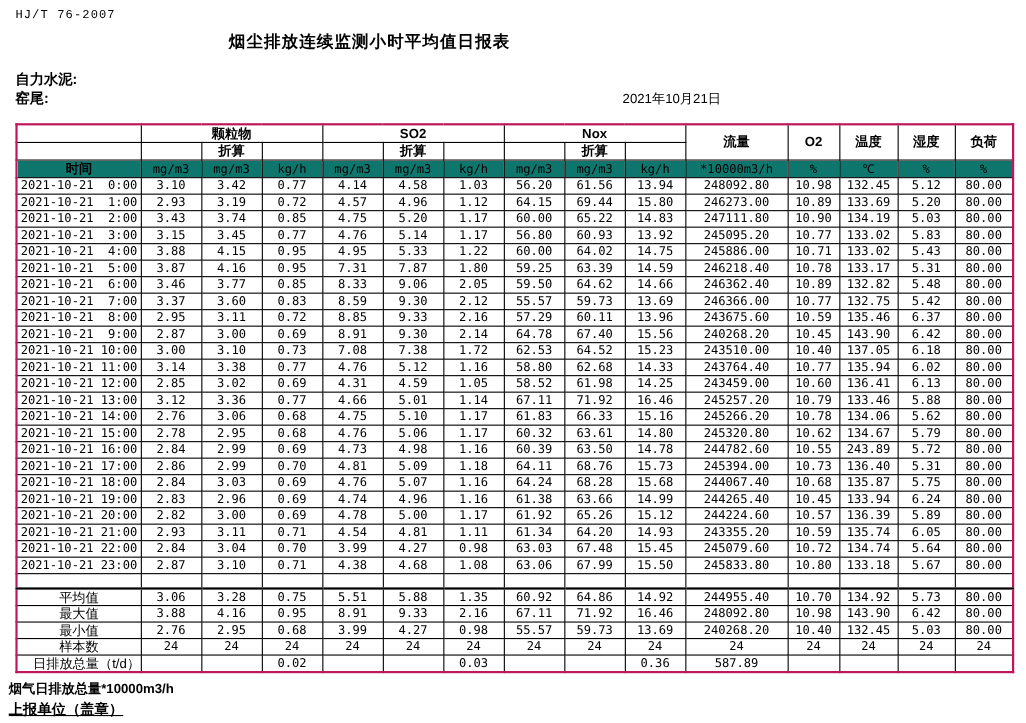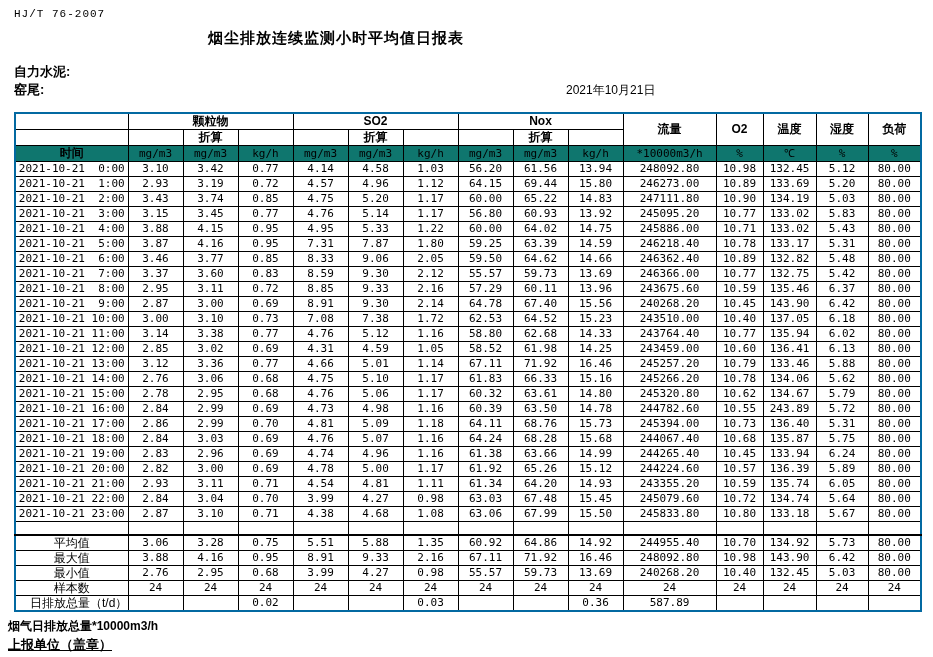--- a/index.html
+++ b/index.html
@@ -9,21 +9,21 @@
   }
   .std     { position:absolute; left:14px;  top:8px;  font-family:"Liberation Mono", monospace; font-weight:normal; font-size:11px; letter-spacing:1px; }
   .title   { position:absolute; left:0;     top:29px; width:672px; text-align:center; font-weight:bold; font-size:15px; letter-spacing:1px; }
   .company { position:absolute; left:14px;  top:63px; font-weight:bold; font-size:13px; }
   .site    { position:absolute; left:14px;  top:81px; font-weight:bold; font-size:13px; }
   .date    { position:absolute; left:566px; top:82px; font-size:12px; }
 
   table {
     position:absolute; left:14px; top:112px;
     border-collapse:collapse; table-layout:fixed; width:906px;
-    border:2px solid #0369a1;
+    border:2px solid #be185d;
   }
   td {
     border:1px solid #000; text-align:center; padding:0;
     height:14px; line-height:14px; font-size:11px;
     font-family:"DejaVu Sans Mono", monospace;
     white-space:pre; overflow:hidden;
   }
   tr.hdr-row td { height:15px; line-height:15px; }
   .hdr  { font-family:"Liberation Sans", sans-serif; font-weight:bold; font-size:12px; }
   .green{ background:#0f766e; }

